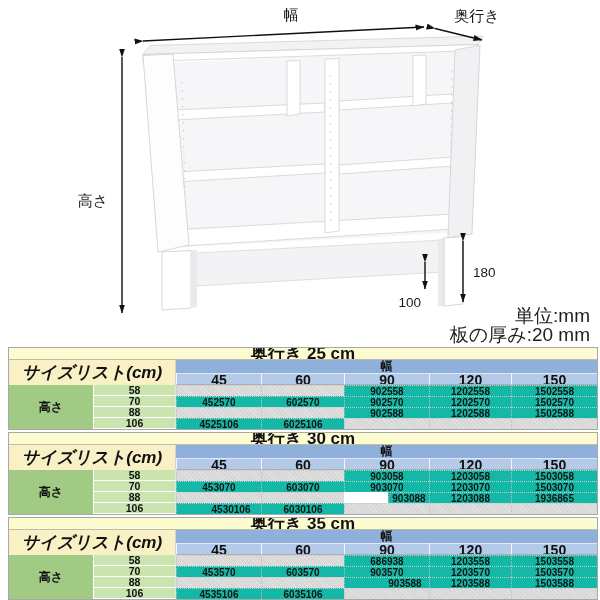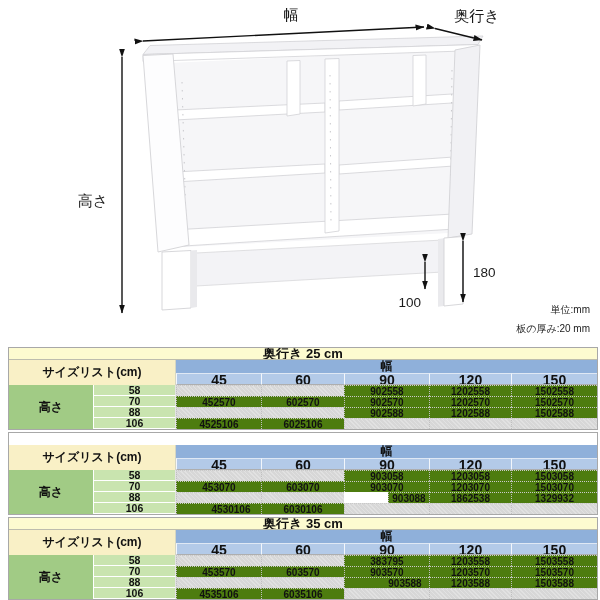--- a/index.html
+++ b/index.html
@@ -1,45 +1,45 @@
 <!DOCTYPE html>
 <html style="--band-bg: #fdfbd0; --size-list-bg: #f9f0c6; --width-header-bg: #8fb0da; --width-col-bg: #b3cae8; --height-header-bg: #a1cb85; --height-row-bg: #c9e4af; --empty-cell-bg: #d7d7d7; --table-border: #a8a8a8; --arrow-color: #111111;"><head>
 <meta charset="utf-8">
 <style>
   html,body{margin:0;padding:0;background:#ffffff;}
   .page{position:relative;width:600px;height:600px;background:#ffffff;overflow:hidden;
         font-family:"Liberation Sans","DejaVu Sans",sans-serif;color:#1a1a1a;}
   svg text{font-family:"Liberation Sans","DejaVu Sans",sans-serif;fill:#1a1a1a;}
 
-  .note{position:absolute;font-size:10px;color:#222;white-space:nowrap;}
+  .note{position:absolute;font-size:19px;color:#222;white-space:nowrap;}
   #note-image{left:8px;top:325px;}
   #note-unit{right:10px;top:303px;text-align:right;}
   #note-thickness{right:10px;top:322px;text-align:right;}
 
   .tables{position:absolute;left:8px;top:347px;width:590px;}
   .size-table{display:grid;
       grid-template-columns:85px 82px 85px 83px 85px 82px 86px;
       grid-template-rows:12px 13px 12px 11px 11px 11px 11px;
       border:1px solid var(--table-border,#a8a8a8);
       margin-bottom:2px;background:#fff;}
   .size-table div{box-sizing:border-box;overflow:hidden;white-space:nowrap;
       font-weight:bold;color:#111;text-align:center;}
-  .t-band{grid-column:1/-1;background:var(--band-bg,#fdfbd0);font-size:13px;line-height:12px;
+  .t-band{grid-column:1/-1;background:var(--band-bg,#fdfbd0);font-size:17px;line-height:12px;
       border-bottom:1px solid #bdbdae;}
   .t-sizelist{grid-column:1/3;grid-row:2/4;background:var(--size-list-bg,#f9f0c6);
-      font-size:12px;line-height:25px;border-right:1px solid #d6d6c2;}
+      font-size:17px;line-height:25px;border-right:1px solid #d6d6c2;font-style:italic;}
   .t-width{grid-column:3/8;grid-row:2;background:var(--width-header-bg,#8fb0da);
       font-size:12px;line-height:13px;}
   .t-col{grid-row:3;background:var(--width-col-bg,#b3cae8);font-size:14px;line-height:12px;
       border-left:1px solid #f2f6fb;border-top:1px solid #dfe8f4;border-bottom:1px solid #aeaeae;}
   .t-height{grid-column:1;grid-row:4/8;background:var(--height-header-bg,#a1cb85);
       font-size:12px;line-height:44px;border-right:1px solid #fff;}
   .t-rowhdr{grid-column:2;background:var(--height-row-bg,#c9e4af);font-size:10.5px;line-height:11px;
       border-bottom:1px solid #fff;border-right:1px solid #e4e4e4;}
-  .t-cell{background:#4d7c0f;font-size:10px;line-height:11px;
+  .t-cell{background:#14b8a6;font-size:10px;line-height:11px;
       border-left:1px dotted #c0c0c0;border-top:1px dotted #c9c9c9;}
   .t-cell.empty{background:var(--empty-cell-bg,#d7d7d7);
       background-image:repeating-linear-gradient(45deg,rgba(255,255,255,.25) 0 1px,rgba(0,0,0,0) 1px 3px);}
 </style>
 </head>
 <body>
 
 <div class="page">
 
   <svg width="600" height="347" viewBox="0 0 600 347">
@@ -129,20 +129,21 @@
         <div class="t-cell" style="grid-area: 6 / 6;">1202588</div>
         <div class="t-cell" style="grid-area: 6 / 7;">1502588</div>
         <div class="t-rowhdr" style="grid-row: 7;">106</div>
         <div class="t-cell" style="grid-area: 7 / 3;">4525106</div>
         <div class="t-cell" style="grid-area: 7 / 4;">6025106</div>
         <div class="t-cell empty" style="grid-area: 7 / 5;"></div>
         <div class="t-cell empty" style="grid-area: 7 / 6;"></div>
         <div class="t-cell empty" style="grid-area: 7 / 7;"></div>
       </div>
     <div class="size-table">
+        <div class="t-band">奥行き 30 cm</div>
         <div class="t-sizelist">サイズリスト(cm)</div>
         <div class="t-width">幅</div>
         <div class="t-col" style="grid-column: 3;">45</div>
         <div class="t-col" style="grid-column: 4;">60</div>
         <div class="t-col" style="grid-column: 5;">90</div>
         <div class="t-col" style="grid-column: 6;">120</div>
         <div class="t-col" style="grid-column: 7;">150</div>
         <div class="t-height">高さ</div>
         <div class="t-rowhdr" style="grid-row: 4;">58</div>
         <div class="t-cell empty" style="grid-area: 4 / 3;"></div>
@@ -153,43 +154,43 @@
         <div class="t-rowhdr" style="grid-row: 5;">70</div>
         <div class="t-cell" style="grid-area: 5 / 3;">453070</div>
         <div class="t-cell" style="grid-area: 5 / 4;">603070</div>
         <div class="t-cell" style="grid-area: 5 / 5;">903070</div>
         <div class="t-cell" style="grid-area: 5 / 6;">1203070</div>
         <div class="t-cell" style="grid-area: 5 / 7;">1503070</div>
         <div class="t-rowhdr" style="grid-row: 6;">88</div>
         <div class="t-cell empty" style="grid-area: 6 / 3;"></div>
         <div class="t-cell empty" style="grid-area: 6 / 4;"></div>
         <div class="t-cell" style="grid-area: 6 / 5; margin-left: 44px;">903088</div>
-        <div class="t-cell" style="grid-area: 6 / 6;">1862538</div>
-        <div class="t-cell" style="grid-area: 6 / 7;">1329932</div>
+        <div class="t-cell" style="grid-area: 6 / 6;">1203088</div>
+        <div class="t-cell" style="grid-area: 6 / 7;">1936865</div>
         <div class="t-rowhdr" style="grid-row: 7;">106</div>
         <div class="t-cell" style="grid-area: 7 / 3; padding-left: 24px;">4530106</div>
         <div class="t-cell" style="grid-area: 7 / 4;">6030106</div>
         <div class="t-cell empty" style="grid-area: 7 / 5;"></div>
         <div class="t-cell empty" style="grid-area: 7 / 6;"></div>
         <div class="t-cell empty" style="grid-area: 7 / 7;"></div>
       </div>
     <div class="size-table">
         <div class="t-band">奥行き 35 cm</div>
         <div class="t-sizelist">サイズリスト(cm)</div>
         <div class="t-width">幅</div>
         <div class="t-col" style="grid-column: 3;">45</div>
         <div class="t-col" style="grid-column: 4;">60</div>
         <div class="t-col" style="grid-column: 5;">90</div>
         <div class="t-col" style="grid-column: 6;">120</div>
         <div class="t-col" style="grid-column: 7;">150</div>
         <div class="t-height">高さ</div>
         <div class="t-rowhdr" style="grid-row: 4;">58</div>
         <div class="t-cell empty" style="grid-area: 4 / 3;"></div>
         <div class="t-cell empty" style="grid-area: 4 / 4;"></div>
-        <div class="t-cell" style="grid-area: 4 / 5;">383795</div>
+        <div class="t-cell" style="grid-area: 4 / 5;">686938</div>
         <div class="t-cell" style="grid-area: 4 / 6;">1203558</div>
         <div class="t-cell" style="grid-area: 4 / 7;">1503558</div>
         <div class="t-rowhdr" style="grid-row: 5;">70</div>
         <div class="t-cell" style="grid-area: 5 / 3;">453570</div>
         <div class="t-cell" style="grid-area: 5 / 4;">603570</div>
         <div class="t-cell" style="grid-area: 5 / 5;">903570</div>
         <div class="t-cell" style="grid-area: 5 / 6;">1203570</div>
         <div class="t-cell" style="grid-area: 5 / 7;">1503570</div>
         <div class="t-rowhdr" style="grid-row: 6;">88</div>
         <div class="t-cell empty" style="grid-area: 6 / 3;"></div>

